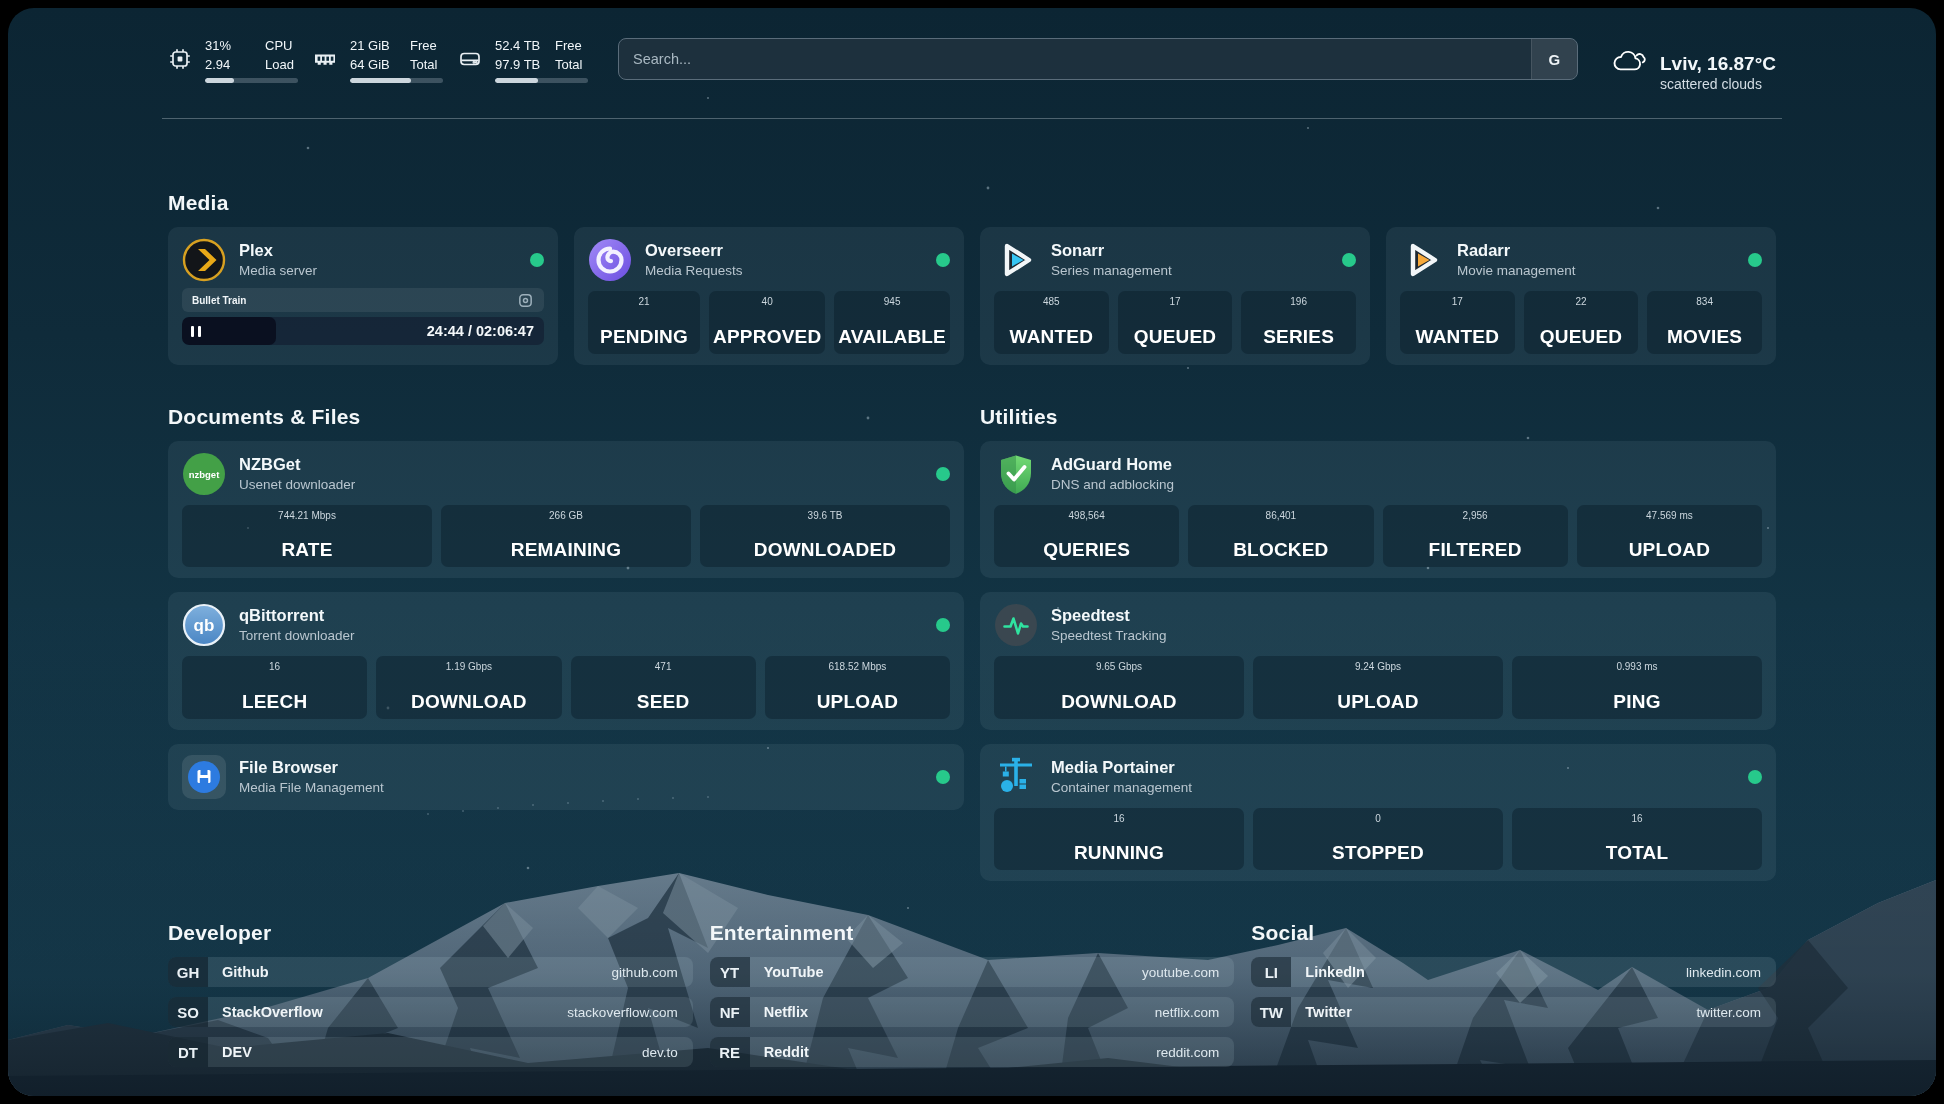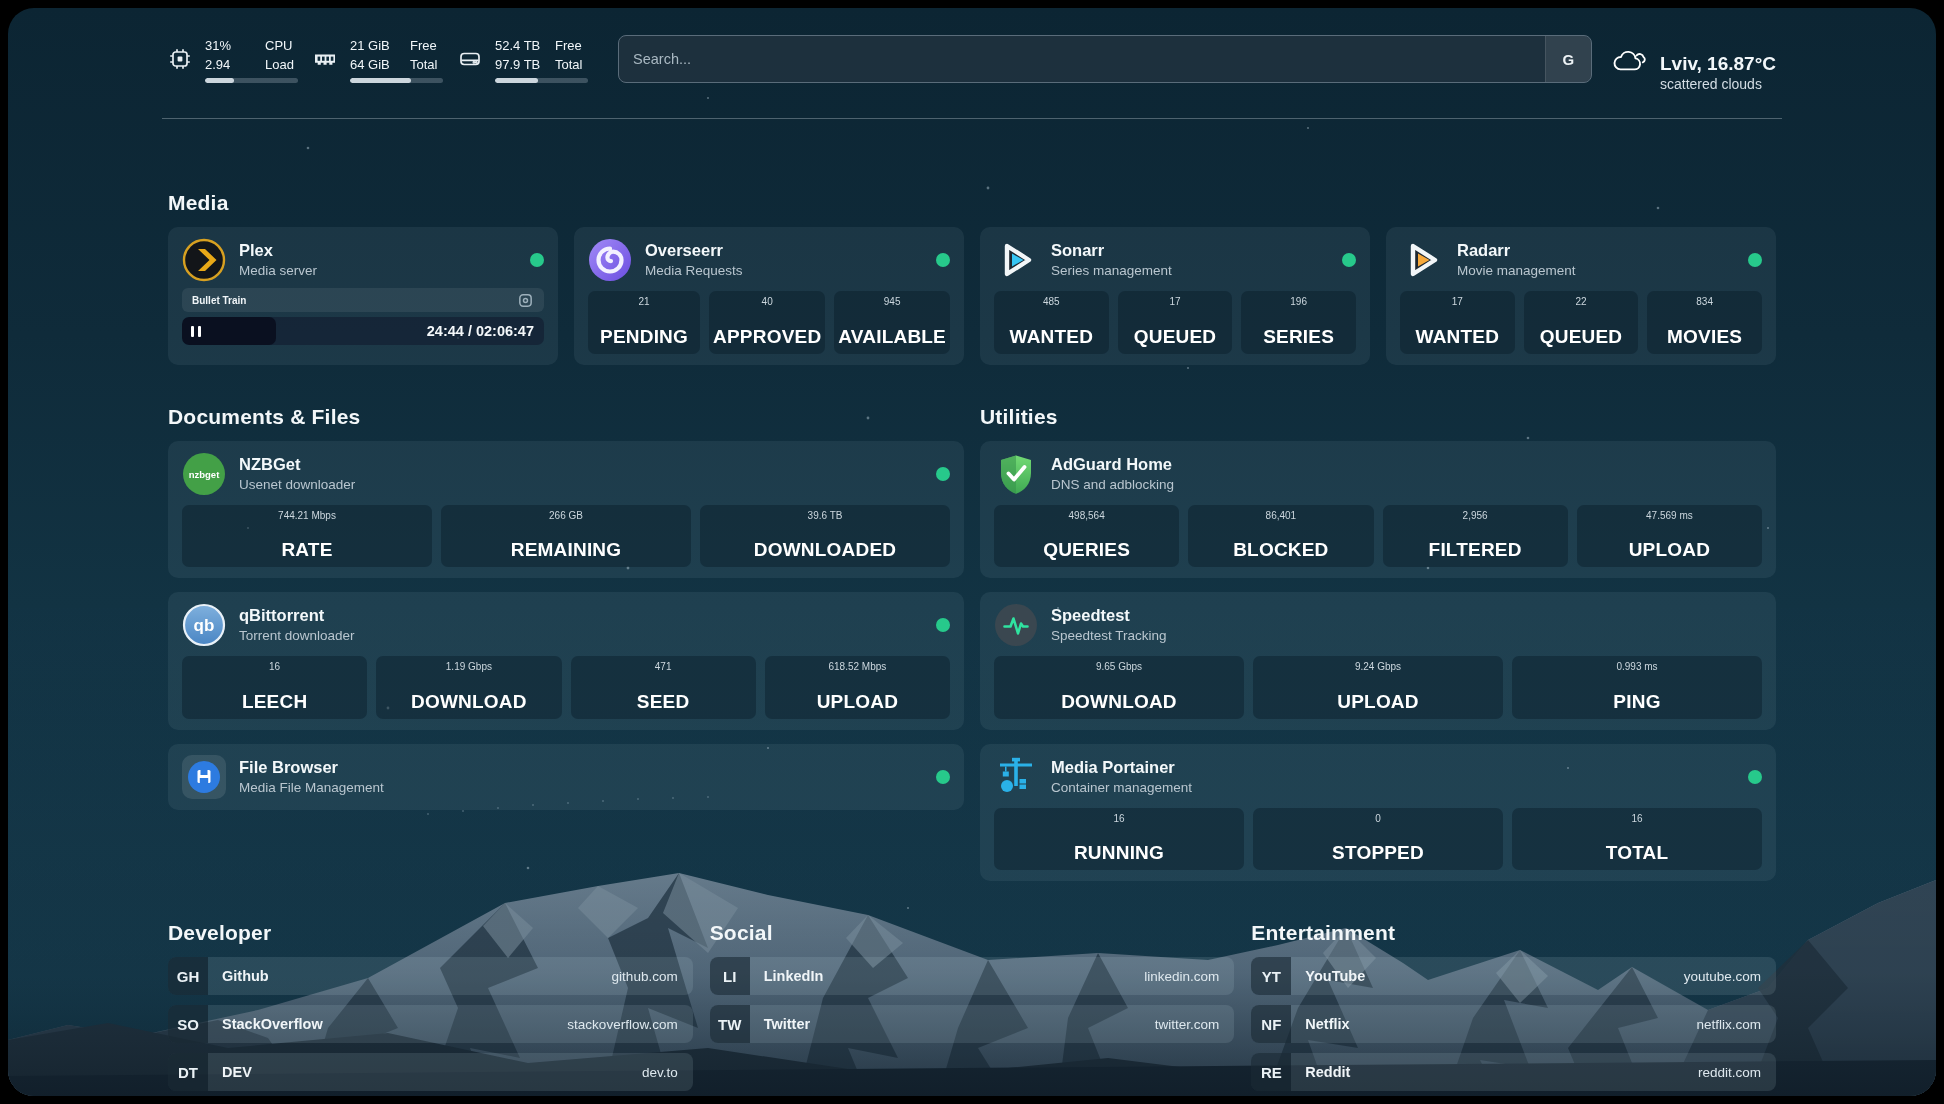--- a/index.html
+++ b/index.html
@@ -14,21 +14,21 @@
   
   .topbar { display:flex; align-items:center; margin-top:22px; height:58px; }
   .hstats { display:flex; gap:15px; align-items:center; }
   .hstat { display:flex; align-items:center; gap:13px; }
   .hicon { width:24px; height:24px; color:#e9eff3; flex:none; }
   .hbody { width:93px; }
   .hgrid { display:grid; grid-template-columns:60px 1fr; }
   .hcol { display:flex; flex-direction:column; font-size:13px; line-height:19px; color:#f1f6f9; font-weight:500; }
   .hbar { margin-top:4px; height:5px; border-radius:3px; background:rgba(140,155,168,0.38); overflow:hidden; }
   .hbar i { display:block; height:100%; background:#ccd6dd; border-radius:3px; }
-  .search { flex:1; margin-left:30px; margin-right:19px; height:48px; }
+  .search { flex:1; margin-left:30px; margin-right:33px; height:42px; }
   .search-box { display:flex; align-items:center; height:100%; background:rgba(33,51,63,0.85); border:1px solid #5a6c7a; border-radius:8px; overflow:hidden; }
   .search-box input { flex:1; background:transparent; border:0; outline:0; color:#e8eef2; font-size:14.5px; padding:0 14px; font-family:inherit; }
   .search-box input::placeholder { color:#a9b8c2; }
   .search-g { width:46px; align-self:stretch; display:flex; align-items:center; justify-content:center; background:rgba(255,255,255,0.09); border-left:1px solid rgba(255,255,255,0.10); font-size:15px; font-weight:700; color:#eef3f6; }
   .weather { display:flex; align-items:center; gap:13px; }
   .wicon { width:36px; height:27px; }
   .wline1 { font-size:19px; font-weight:600; color:#f2f7fa; line-height:1.25;margin-top:28px; }
   .wline2 { font-size:14px; color:#d3dde4; line-height:1.25; }
   .divider { margin:30px -6px 0; height:1px; background:rgba(230,238,244,0.30); }
 
@@ -55,21 +55,21 @@
   .np-cam { margin-left:auto; display:flex; }
   .player { margin-top:5px; height:28px; background:rgba(16,24,44,0.55); border-radius:7px; position:relative; display:flex; align-items:center; overflow:hidden; }
   .player-fill { position:absolute; left:0; top:0; bottom:0; background:rgba(8,13,28,0.85); border-radius:7px; }
   .pause { position:relative; margin-left:9px; display:flex; gap:3.5px; }
   .pause i { display:block; width:3px; height:11px; background:#fff; border-radius:1px; }
   .ptime { margin-left:auto; margin-right:10px; position:relative; font-size:14.5px; font-weight:600; color:#f4f8fa; }
 
   
   .bm-sec { margin-top:40px; display:grid; grid-template-columns:repeat(3,1fr); gap:17px; align-items:start; }
   .bm-rows { display:flex; flex-direction:column; gap:10px; }
-  .bm-row { display:flex; align-items:stretch; height:38px; background:rgba(205,230,242,0.12); border-radius:8px; overflow:hidden; }
+  .bm-row { display:flex; align-items:stretch; height:30px; background:rgba(205,230,242,0.12); border-radius:8px; overflow:hidden; }
   .bm-badge { width:40px; flex:none; display:flex; align-items:center; justify-content:center; background:rgba(9,24,35,0.55); font-size:15px; font-weight:700; color:#eaf1f5; }
   .bm-label { margin-left:14px; align-self:center; font-size:14.5px; font-weight:600; color:#f0f5f8; }
   .bm-url { margin-left:auto; margin-right:15px; align-self:center; font-size:13.5px; color:#dee8ee; }
 
   .fb-box { width:44px; height:44px; border-radius:10px; background:rgba(255,255,255,0.10); display:flex; align-items:center; justify-content:center; }
 </style>
 </head>
 <body>
 
 <div class="page">
@@ -617,51 +617,51 @@
           </div>
           <div class="bm-row">
             <span class="bm-badge">DT</span>
             <span class="bm-label">DEV</span>
             <span class="bm-url">dev.to</span>
           </div>
         </div>
       </section>
 
       <section>
+        <h2 class="sec-title">Entertainment</h2>
+        <div class="bm-rows">
+          <div class="bm-row">
+            <span class="bm-badge">YT</span>
+            <span class="bm-label">YouTube</span>
+            <span class="bm-url">youtube.com</span>
+          </div>
+          <div class="bm-row">
+            <span class="bm-badge">NF</span>
+            <span class="bm-label">Netflix</span>
+            <span class="bm-url">netflix.com</span>
+          </div>
+          <div class="bm-row">
+            <span class="bm-badge">RE</span>
+            <span class="bm-label">Reddit</span>
+            <span class="bm-url">reddit.com</span>
+          </div>
+        </div>
+      </section>
+
+      <section>
         <h2 class="sec-title">Social</h2>
         <div class="bm-rows">
           <div class="bm-row">
             <span class="bm-badge">LI</span>
             <span class="bm-label">LinkedIn</span>
             <span class="bm-url">linkedin.com</span>
           </div>
           <div class="bm-row">
             <span class="bm-badge">TW</span>
             <span class="bm-label">Twitter</span>
             <span class="bm-url">twitter.com</span>
           </div>
         </div>
       </section>
-
-      <section>
-        <h2 class="sec-title">Entertainment</h2>
-        <div class="bm-rows">
-          <div class="bm-row">
-            <span class="bm-badge">YT</span>
-            <span class="bm-label">YouTube</span>
-            <span class="bm-url">youtube.com</span>
-          </div>
-          <div class="bm-row">
-            <span class="bm-badge">NF</span>
-            <span class="bm-label">Netflix</span>
-            <span class="bm-url">netflix.com</span>
-          </div>
-          <div class="bm-row">
-            <span class="bm-badge">RE</span>
-            <span class="bm-label">Reddit</span>
-            <span class="bm-url">reddit.com</span>
-          </div>
-        </div>
-      </section>
     </div>
 
   </div>
 </div>
 
 </body></html>

